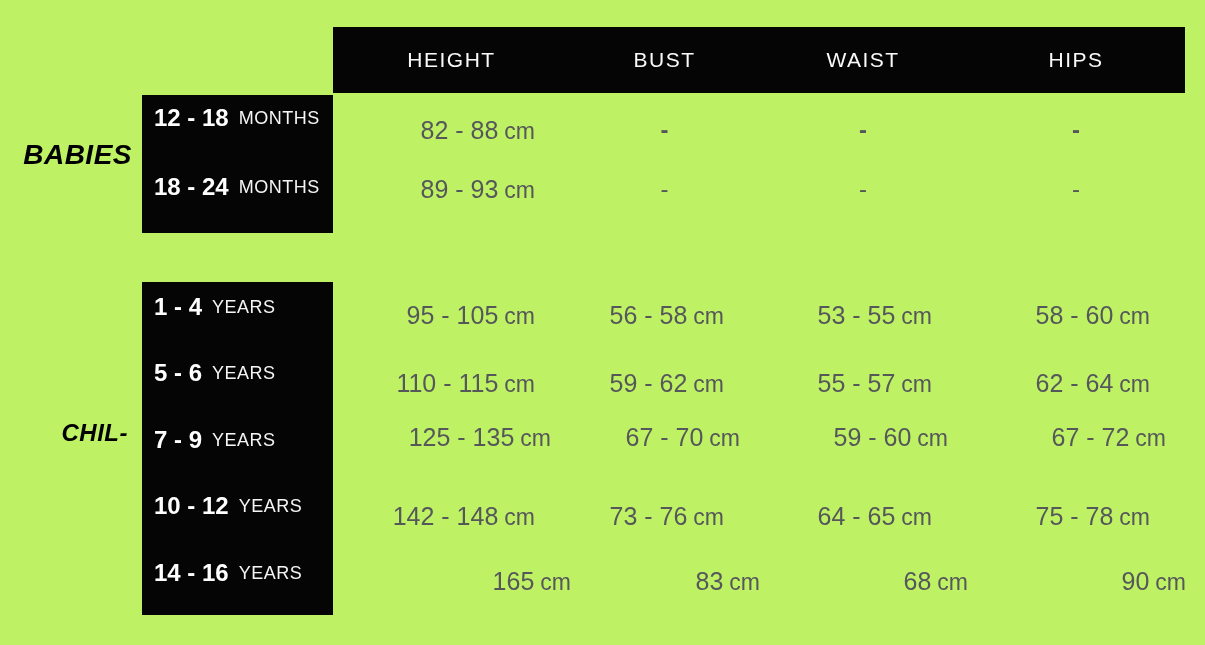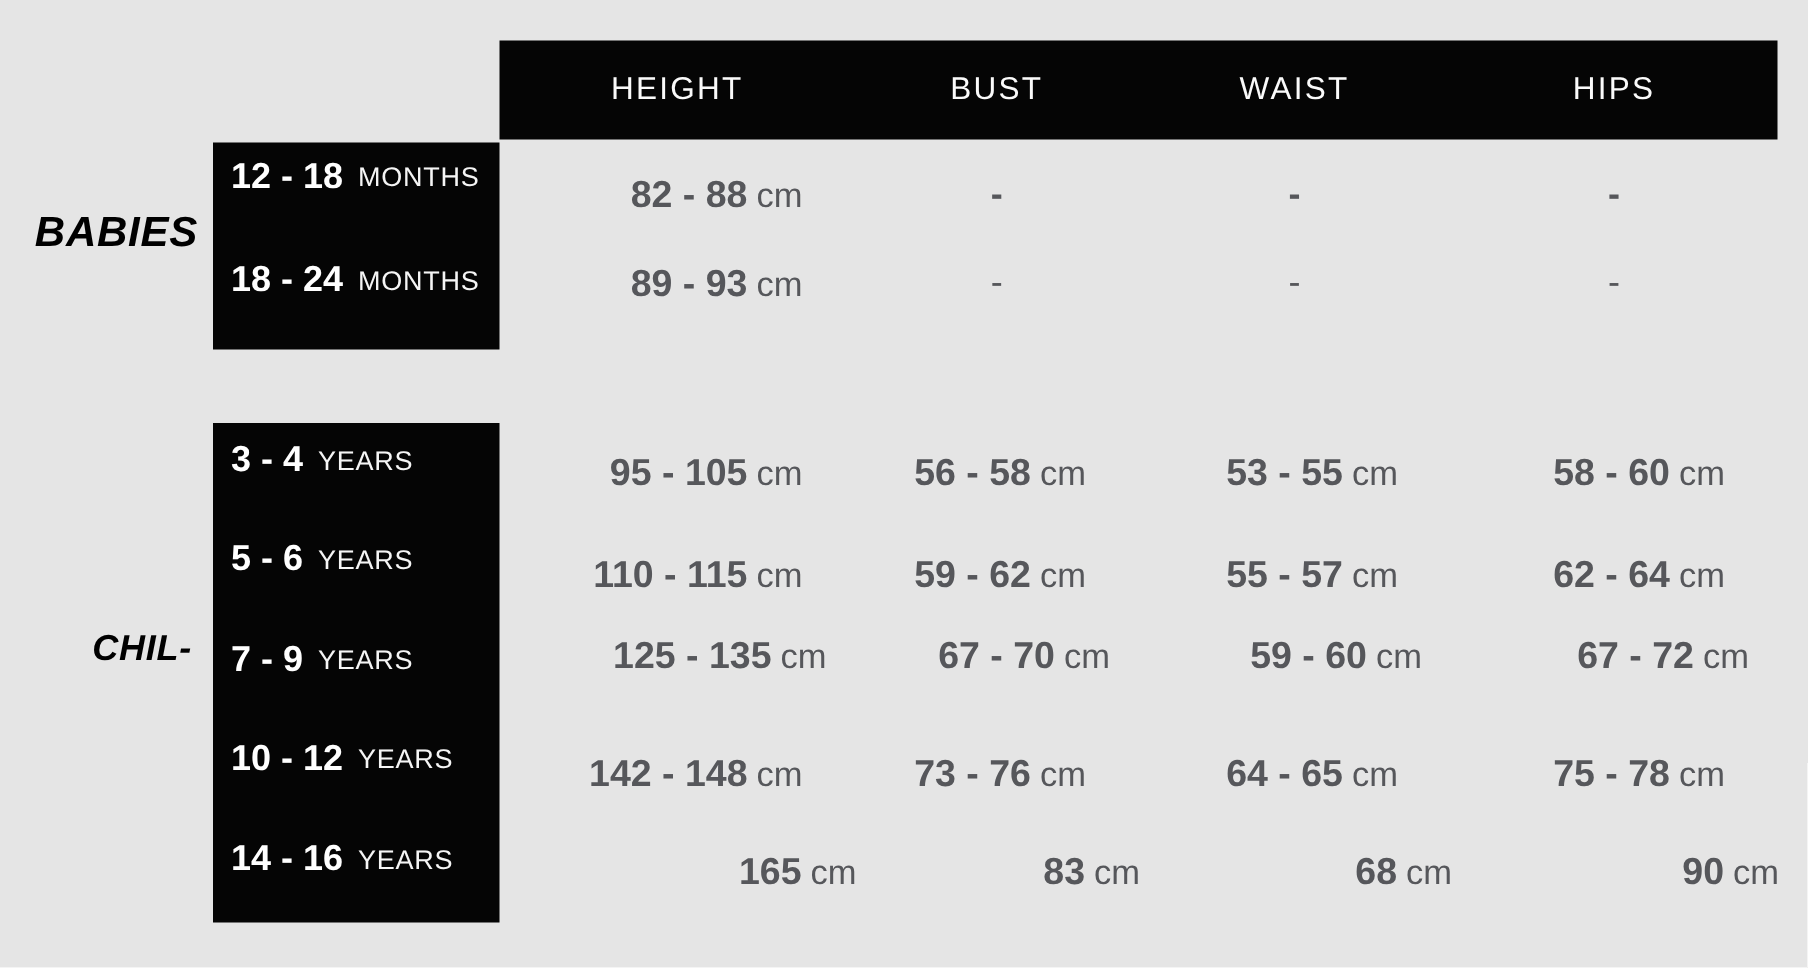--- a/index.html
+++ b/index.html
@@ -5,21 +5,21 @@
   html, body {
     margin: 0;
     padding: 0;
     background: #ffffff;
     font-family: "Liberation Sans", "DejaVu Sans", sans-serif;
   }
   .canvas {
     position: relative;
     width: 1205px;
     height: 645px;
-    background: #e5e5e5;
+    background: #bef264;
     overflow: hidden;
   }
 
   
   .header-bar {
     position: absolute;
     left: 333px;
     top: 27px;
     width: 852px;
     height: 66px;
@@ -102,21 +102,21 @@
     align-items: center;
     color: #56575b;
     font-size: 25px;
   }
   .cell {
     text-align: right;
     padding-right: 35px;
     box-sizing: border-box;
     white-space: nowrap;
   }
-  .val { font-weight: 700; }
+  .val { font-weight: 400; }
   .unit { font-weight: 400; margin-left: 6px; font-size: 23px; }
   .cell.dash {
     text-align: center;
     padding-right: 0;
     font-weight: 400;
     font-size: 24px;
   }
   .bold-dash .cell.dash { font-weight: 700; }
 
   
@@ -160,21 +160,21 @@
       <span class="size-word">MONTHS</span>
     </div>
     <div class="size-row blr1">
       <span class="size-num">18 - 24</span>
       <span class="size-word">MONTHS</span>
     </div>
   </div>
 
   <div class="black-box children-box">
     <div class="size-row clr0">
-      <span class="size-num">3 - 4</span>
+      <span class="size-num">1 - 4</span>
       <span class="size-word">YEARS</span>
     </div>
     <div class="size-row clr1">
       <span class="size-num">5 - 6</span>
       <span class="size-word">YEARS</span>
     </div>
     <div class="size-row clr2">
       <span class="size-num">7 - 9</span>
       <span class="size-word">YEARS</span>
     </div>

